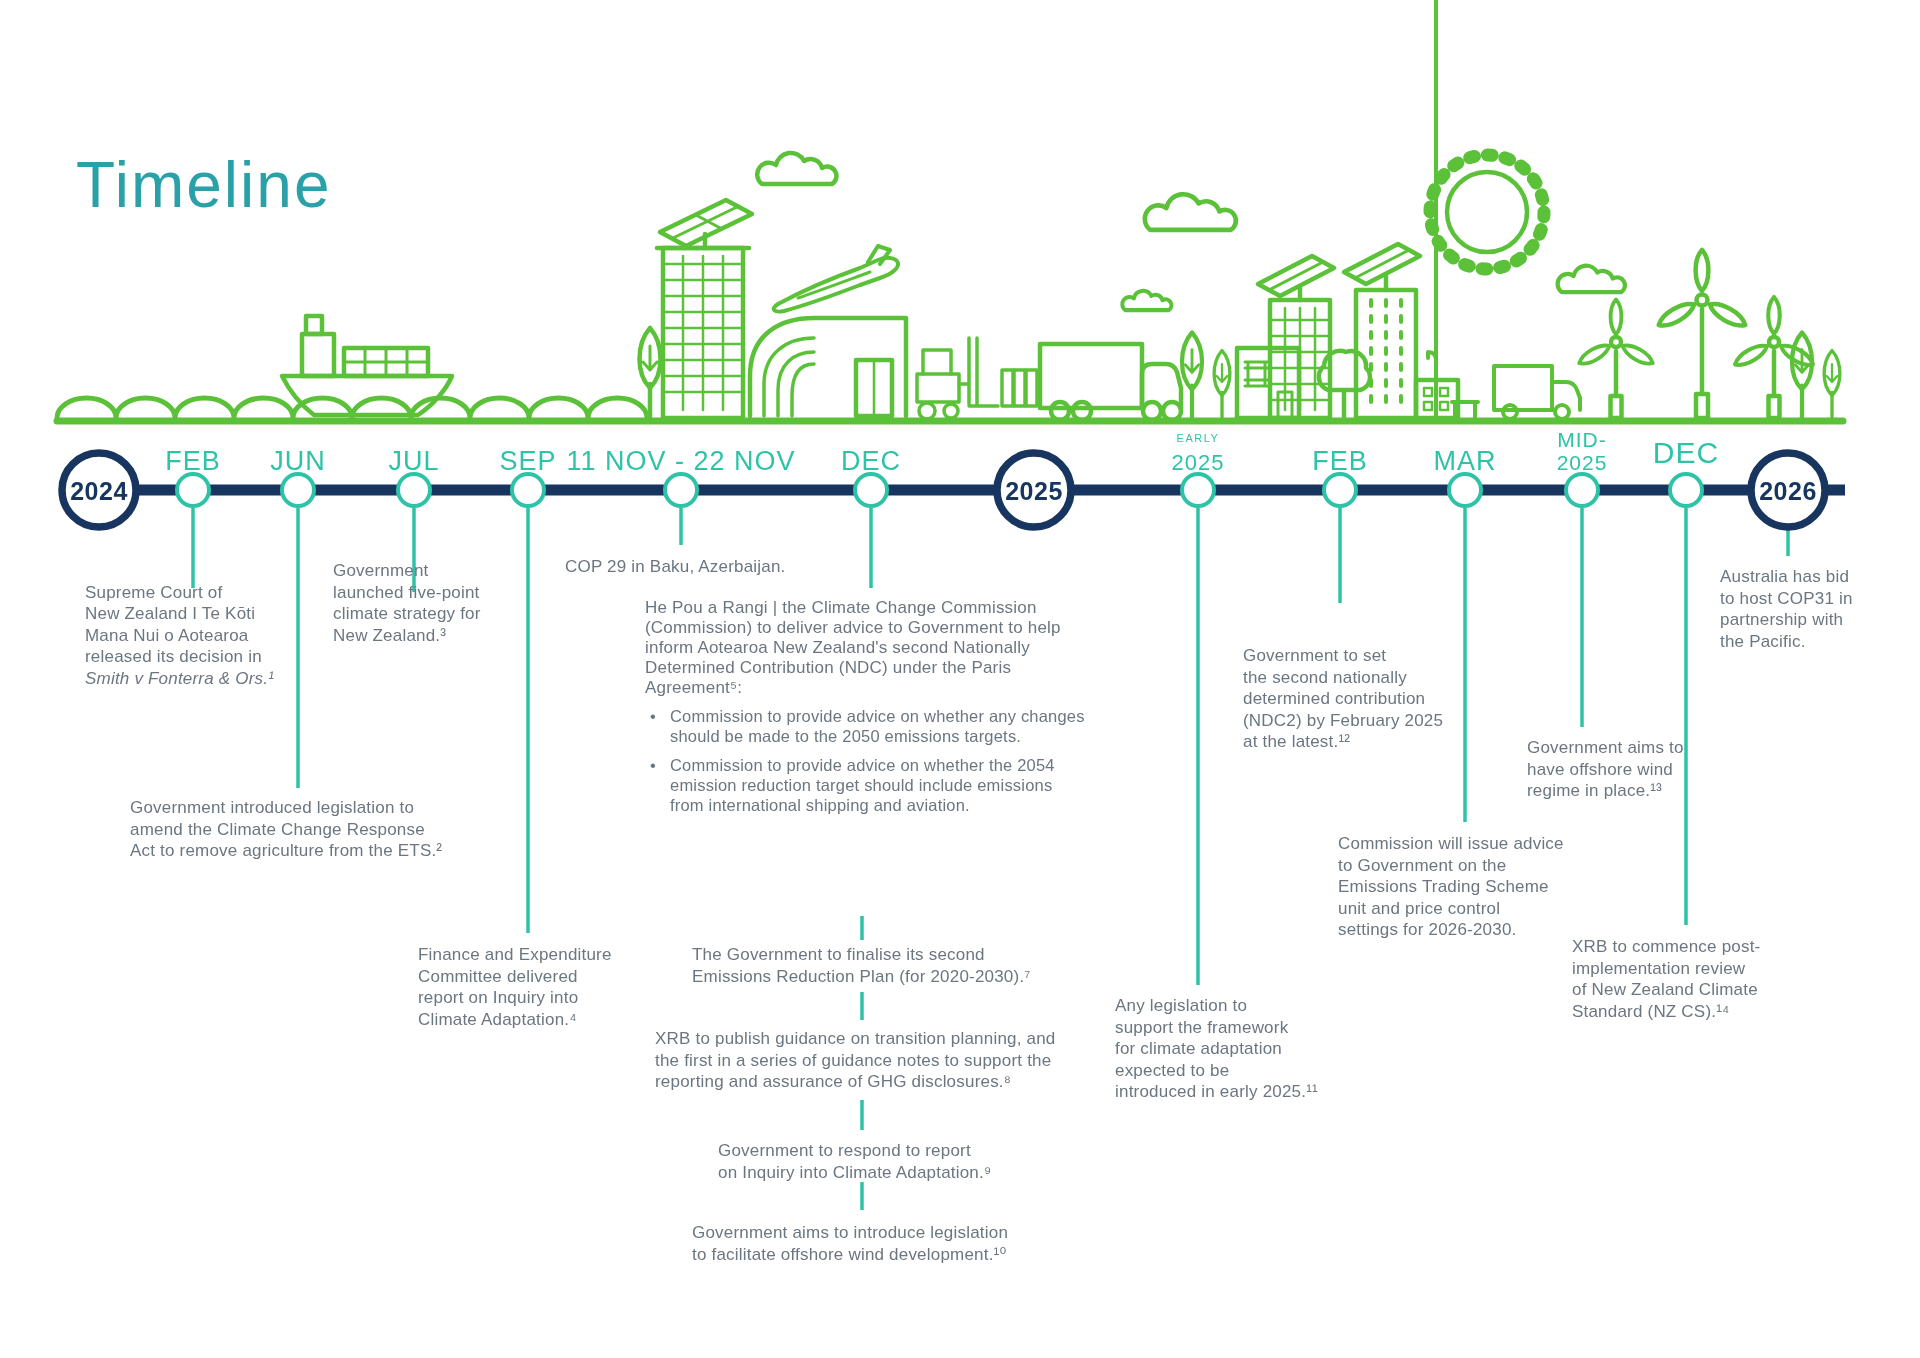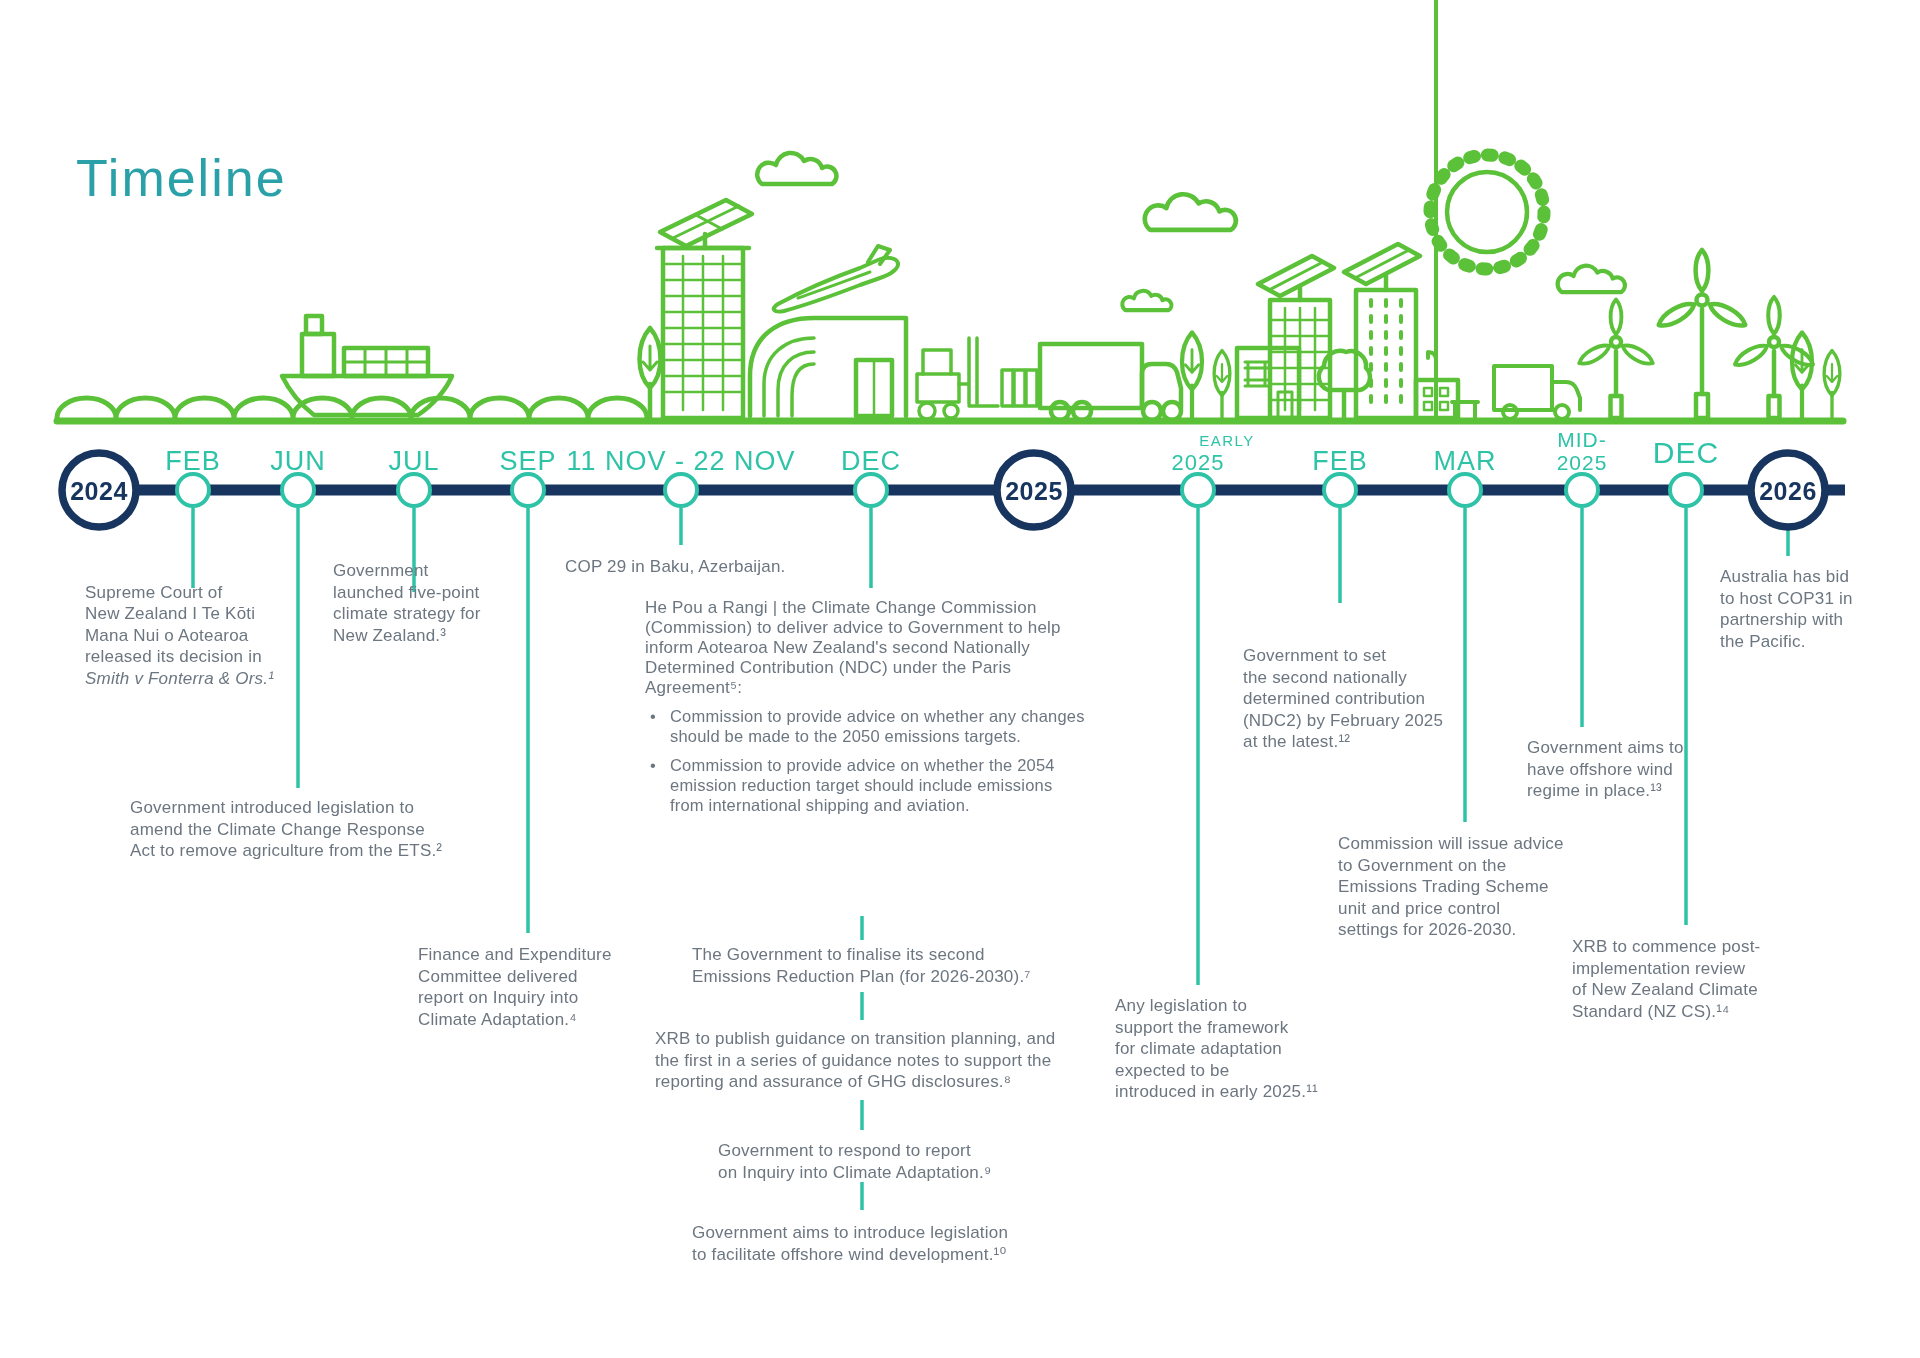--- a/index.html
+++ b/index.html
@@ -1,24 +1,24 @@
 <!DOCTYPE html>
 <html><head>
 <meta charset="utf-8">
 <style>
   html,body{margin:0;padding:0;background:#fff;}
   .canvas{position:relative;width:1920px;height:1358px;background:#ffffff;overflow:hidden;
           font-family:"Liberation Sans","DejaVu Sans",sans-serif;}
   svg{position:absolute;left:0;top:0;}
-  .title{position:absolute;left:76px;top:148px;margin:0;font-size:52px;font-weight:normal;
+  .title{position:absolute;left:76px;top:148px;margin:0;font-size:64px;font-weight:normal;
          letter-spacing:2px;color:#2aa1a8;}
   
   .mlabel{position:absolute;transform:translateX(-50%);color:#2ec3a7;font-size:27px;
           letter-spacing:1px;white-space:nowrap;top:446px;}
-  .mlabel.small{font-size:15px;letter-spacing:1.5px;margin-left:29px;}
+  .mlabel.small{font-size:11px;letter-spacing:1.5px;}
   .mlabel.mid{font-size:21px;}
   .mlabel.big{font-size:30px;top:436px;}
   .ylabel{position:absolute;transform:translate(-50%,-50%);color:#17355e;font-size:25px;
           font-weight:bold;letter-spacing:0.5px;}
   
   .tb{position:absolute;white-space:pre-line;color:#6c7680;font-size:17px;line-height:21.5px;
       letter-spacing:0.2px;}
   .tb .case{font-style:italic;display:block;}
   .tb.heading{line-height:20px;}
   .bullets{position:absolute;left:648px;top:706px;width:460px;color:#6c7680;font-size:16.5px;
@@ -290,21 +290,21 @@
 Determined Contribution (NDC) under the Paris
 Agreement⁵:</div>
   <div class="bullets">
     <div class="bullet-item">Commission to provide advice on whether any changes
 should be made to the 2050 emissions targets.</div>
     <div class="bullet-item">Commission to provide advice on whether the 2054
 emission reduction target should include emissions
 from international shipping and aviation.</div>
   </div>
   <div class="tb" style="left:692px;top:944px;">The Government to finalise its second
-Emissions Reduction Plan (for 2026-2030).⁷</div>
+Emissions Reduction Plan (for 2020-2030).⁷</div>
   <div class="tb" style="left:655px;top:1028px;">XRB to publish guidance on transition planning, and
 the first in a series of guidance notes to support the
 reporting and assurance of GHG disclosures.⁸</div>
   <div class="tb" style="left:718px;top:1140px;">Government to respond to report
 on Inquiry into Climate Adaptation.⁹</div>
   <div class="tb" style="left:692px;top:1222px;">Government aims to introduce legislation
 to facilitate offshore wind development.¹⁰</div>
 
   <div class="tb" style="left:1115px;top:995px;">Any legislation to
 support the framework

